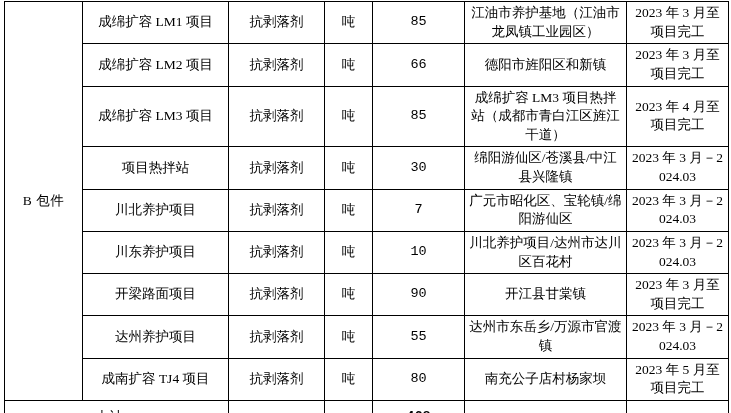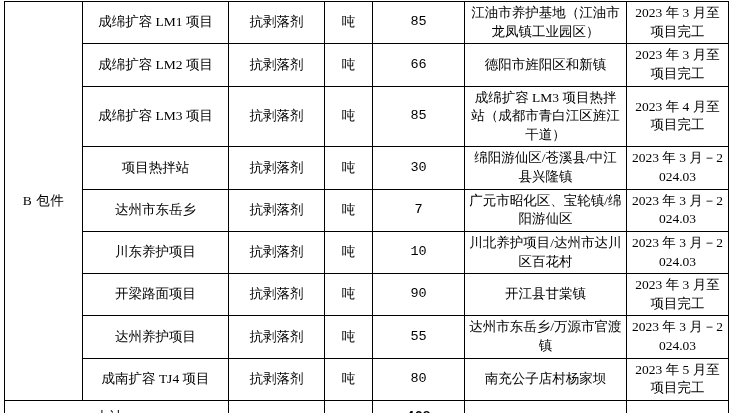--- a/index.html
+++ b/index.html
@@ -117,21 +117,21 @@
       </tr>
       <tr class="r-h2">
         <td class="proj">项目热拌站</td>
         <td class="mat">抗剥落剂</td>
         <td class="unit">吨</td>
         <td class="qty num">30</td>
         <td class="loc">绵阳游仙区/苍溪县/中江县兴隆镇</td>
         <td class="time">2023 年 3 月－2024.03</td>
       </tr>
       <tr class="r-h2">
-        <td class="proj">达州市东岳乡</td>
+        <td class="proj">川北养护项目</td>
         <td class="mat">抗剥落剂</td>
         <td class="unit">吨</td>
         <td class="qty num">7</td>
         <td class="loc">广元市昭化区、宝轮镇/绵阳游仙区</td>
         <td class="time">2023 年 3 月－2024.03</td>
       </tr>
       <tr class="r-h2">
         <td class="proj">川东养护项目</td>
         <td class="mat">抗剥落剂</td>
         <td class="unit">吨</td>

